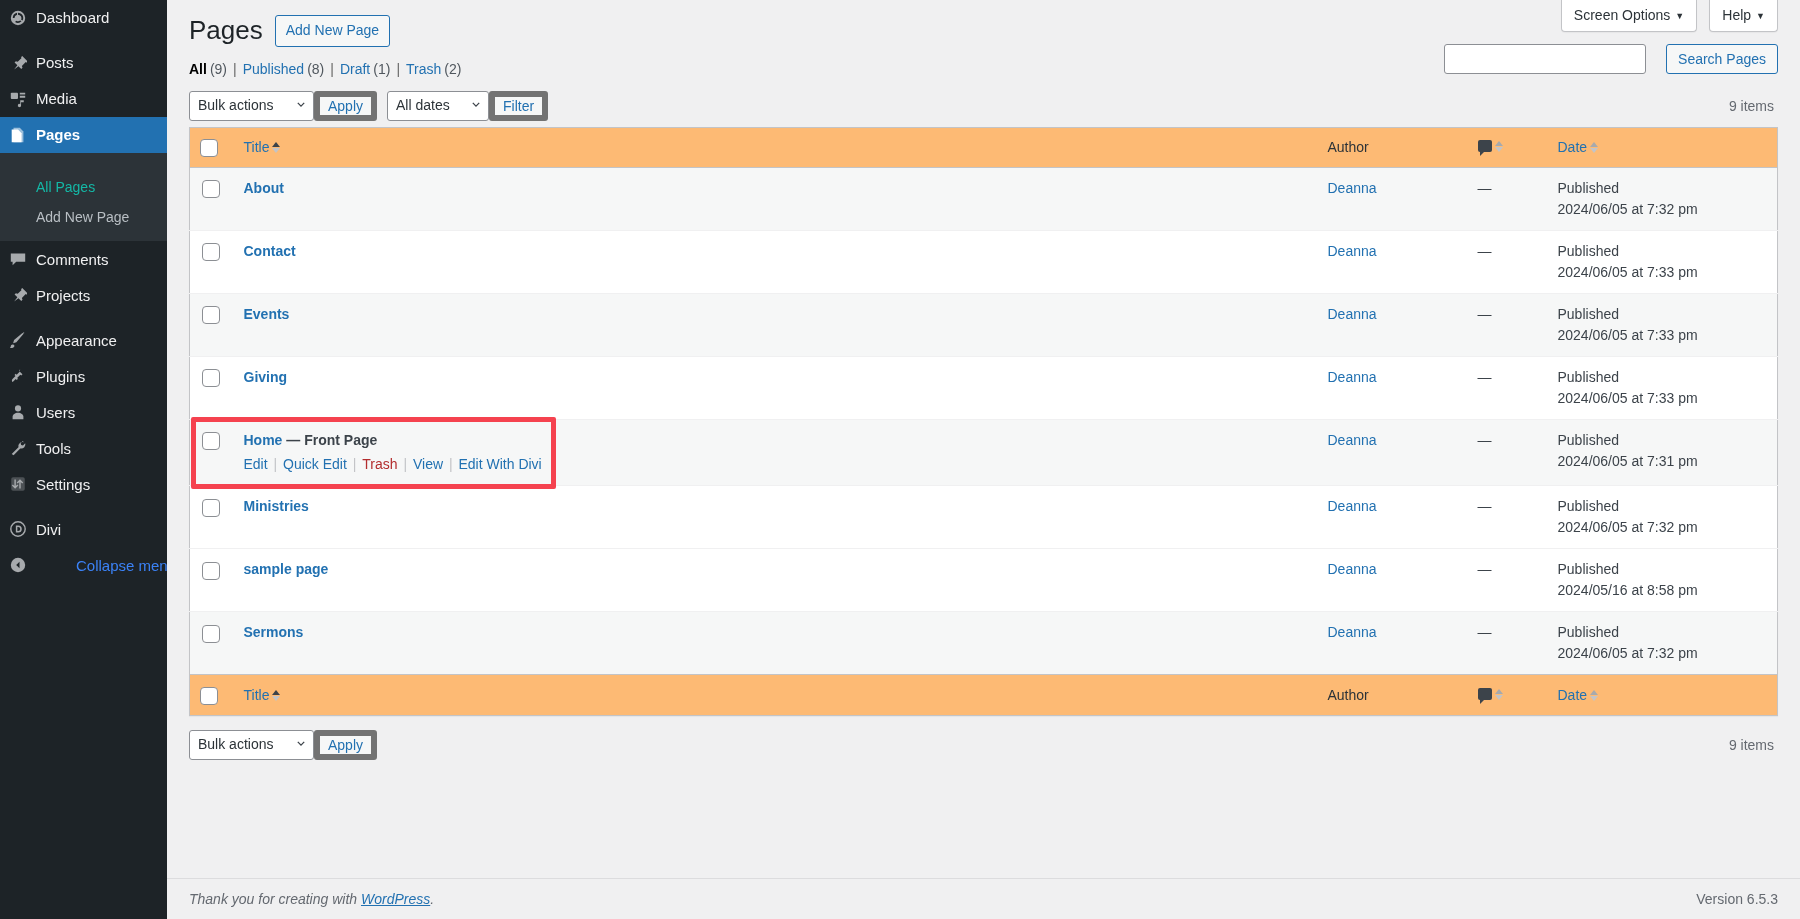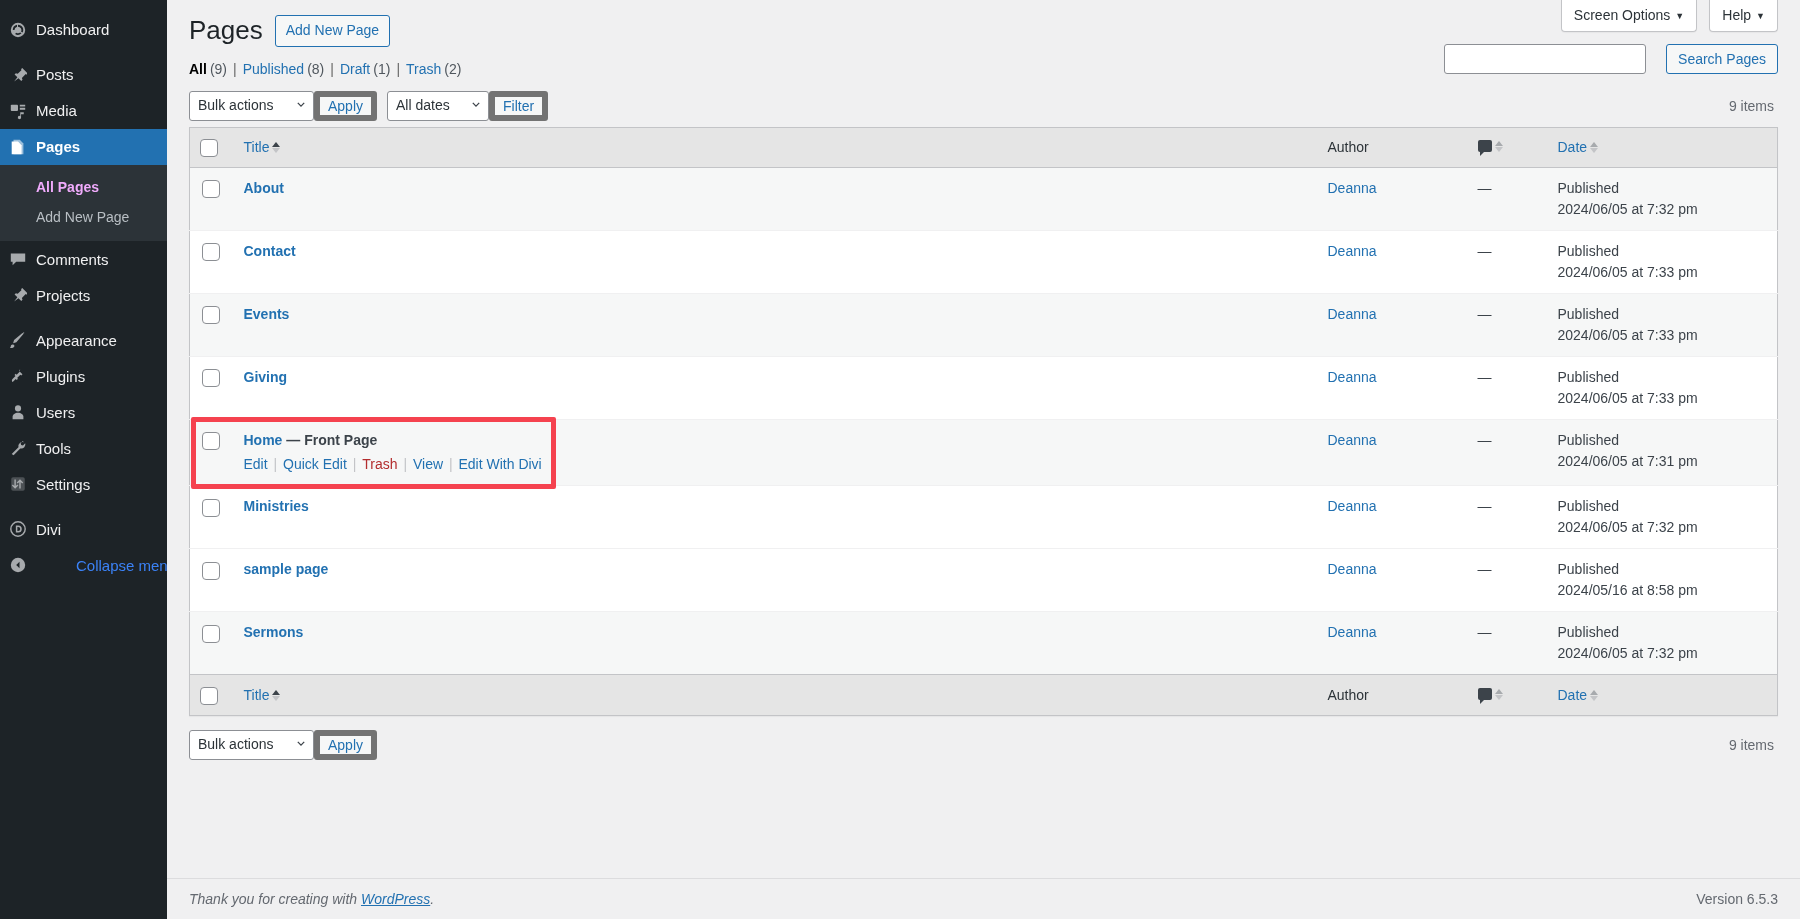--- a/index.html
+++ b/index.html
@@ -11,21 +11,21 @@
     font-family: "Liberation Sans", sans-serif;
   }
   body { display: flex; font-size: 14px; color: #3c434a; }
 
   
   .sidebar {
     width: 167px;
     min-width: 167px;
     background: #1d2327;
     color: #f0f0f1;
-    padding-top: 12px;
+    padding-top: 0;
     position: relative;
     height: 919px;
   }
   .menu-item {
     display: flex;
     align-items: center;
     height: 36px;
     padding: 0 0 0 0;
     color: #f0f0f1;
     font-size: 15px;
@@ -63,21 +63,21 @@
     padding: 7px 0 9px 0;
   }
   .submenu-item {
     display: block;
     padding: 6px 0 6px 36px;
     font-size: 14px;
     color: #b9bfc4;
     cursor: pointer;
     line-height: 1.3;
   }
-  .submenu-item.current { color: #f0abfc; font-weight: 700; }
+  .submenu-item.current { color: #14b8a6; font-weight: 400; margin-top: 12px; }
   .collapse-item { color: #3b82f6; gap: 40px; }
 
   
   .main {
     flex: 1;
     position: relative;
     height: 919px;
     overflow: hidden;
     background: #f0f0f1;
   }
@@ -242,21 +242,21 @@
     width: 100%;
     border-collapse: collapse;
     background: #fff;
     border: 1px solid #c3c4c7;
     border-radius: 0;
     box-shadow: 0 1px 1px rgba(0,0,0,.04);
     table-layout: fixed;
   }
   table.wp-list-table thead th,
   table.wp-list-table tfoot th {
-    background: #e5e5e5;
+    background: #fdba74;
     font-size: 14px;
     font-weight: 400;
     text-align: left;
     padding: 10px 10px;
     color: #2c3338;
     vertical-align: middle;
     line-height: 1.3;
   }
   thead tr th { border-bottom: 1px solid #c3c4c7; }
   tfoot tr th { border-top: 1px solid #c3c4c7; }

